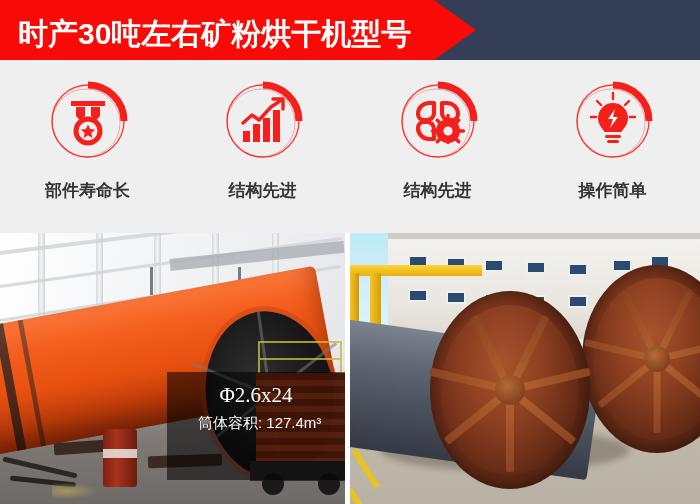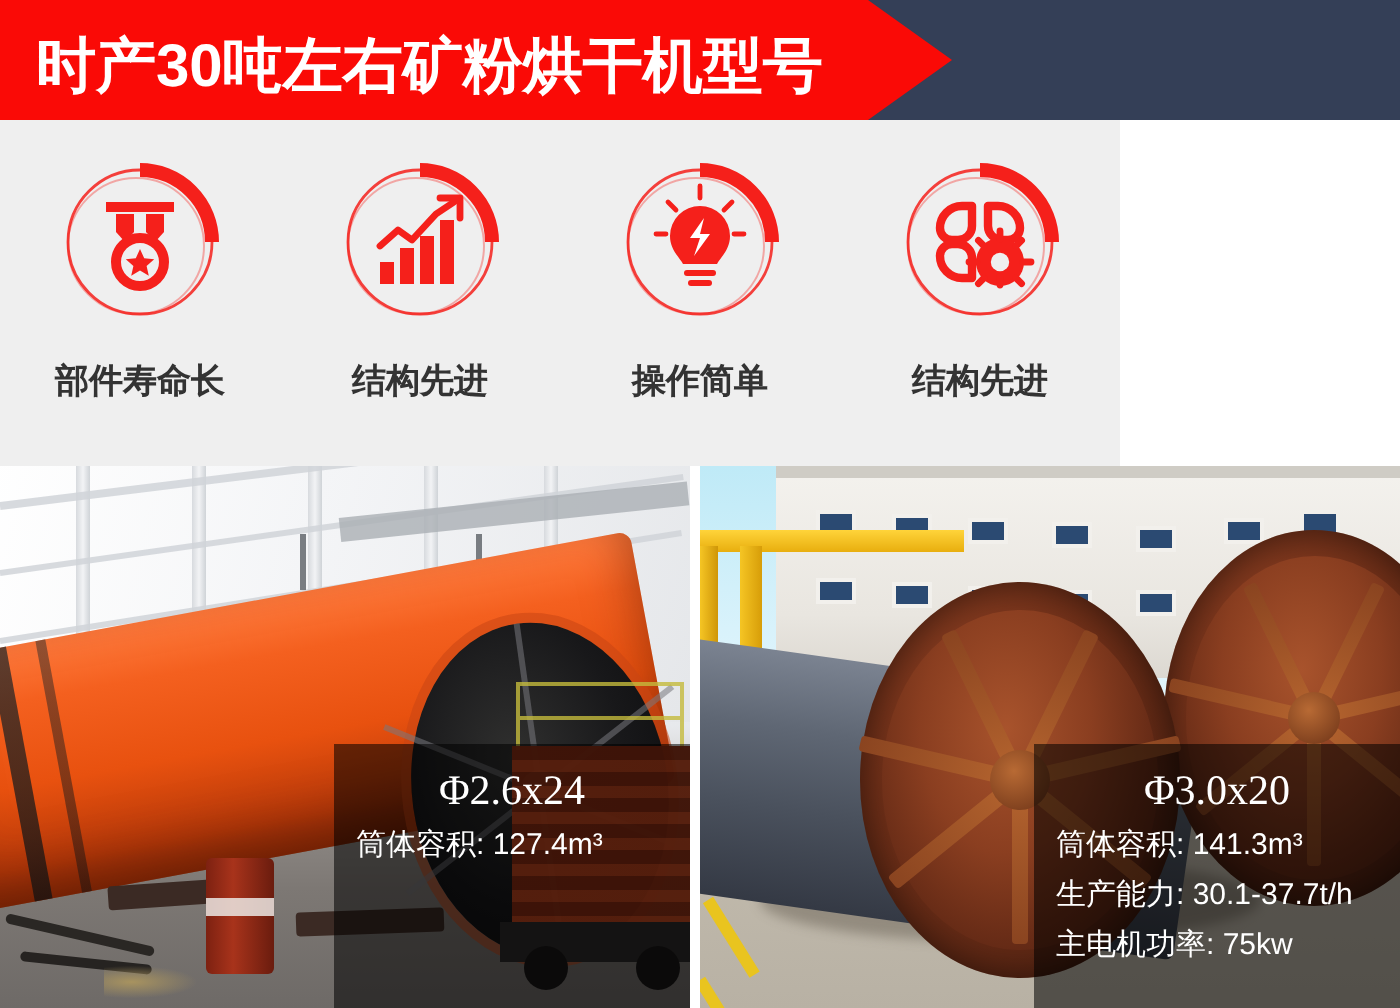--- a/index.html
+++ b/index.html
@@ -27,21 +27,21 @@
     font-size: 30px;
     font-weight: bold;
     letter-spacing: 0px;
     padding-left: 18px;
     line-height: 60px;
     white-space: nowrap;
   }
 
   
   .features {
-    position: absolute; left: 0; top: 60px; width: 560px; height: 173px;
+    position: absolute; left: 0; top: 60px; width: 700px; height: 173px;
     background: #efefef;
     display: flex;
   }
   .feature {
     flex: 1 1 0;
     display: flex; flex-direction: column; align-items: center;
     padding-top: 19px;
   }
   .feature-badge {
     position: relative;
@@ -269,35 +269,36 @@
     border-radius: 3px;
   }
 
   
   .spec {
     position: absolute;
     background: rgba(0,0,0,0.55);
     padding: 8px 0 10px 0;
     color: #ffffff;
   }
-  .spec-left  { left: 167px; top: 139px; width: 178px; height: 132px; }
+  .spec-left  { left: 167px; top: 139px; width: 178px; height: 108px; }
   .spec-right { left: 167px; top: 139px; width: 183px; height: 132px; }
   .spec-model {
     text-align: center;
     font-size: 21px;
     font-family: "Liberation Serif", "DejaVu Serif", serif;
     line-height: 30px;
     white-space: nowrap;
   }
   .spec-line {
     font-size: 15px;
     line-height: 25px;
     padding-left: 11px;
     white-space: nowrap;
     font-weight: 500;
+    margin-left: 20px;
   }
 </style>
 </head>
 <body>
 
 <div id="page">
 
   <div class="header-band">
     <div class="header-ribbon">
       <div class="header-title">时产30吨左右矿粉烘干机型号</div>
@@ -330,36 +331,20 @@
           <path d="M42 6 A36 36 0 0 1 78 42" fill="none" stroke="#f5201b" stroke-width="7" stroke-linecap="butt"></path>
           <rect x="22" y="52" width="7" height="11" fill="#f5201b"></rect>
           <rect x="32" y="45" width="7" height="18" fill="#f5201b"></rect>
           <rect x="42" y="39" width="7" height="24" fill="#f5201b"></rect>
           <rect x="52" y="31" width="7" height="32" fill="#f5201b"></rect>
           <path d="M22 44 L31 36 L38 41 L50 28 L59 22" fill="none" stroke="#f5201b" stroke-width="3.4" stroke-linejoin="round" stroke-linecap="round"></path>
           <path d="M52 20 h10 v10" fill="none" stroke="#f5201b" stroke-width="3.4" stroke-linecap="round" stroke-linejoin="round"></path>
         </svg>
       </div>
       <div class="feature-label">结构先进</div>
-    </div>
-
-    <div class="feature">
-      <div class="feature-badge">
-        <svg viewBox="0 0 84 84">
-          <circle cx="42" cy="42" r="36" fill="none" stroke="#f5201b" stroke-width="1.4" opacity="0.85"></circle>
-          <circle cx="40" cy="44" r="34" fill="none" stroke="#f5201b" stroke-width="1" opacity="0.35"></circle>
-          <path d="M42 6 A36 36 0 0 1 78 42" fill="none" stroke="#f5201b" stroke-width="7" stroke-linecap="butt"></path>
-          <path d="M42 24 a15 15 0 0 1 15 15 c0 7 -5 11 -6.5 14 h-17 c-1.5 -3 -6.5 -7 -6.5 -14 a15 15 0 0 1 15 -15 z" fill="#f5201b"></path>
-          <rect x="34" y="56" width="16" height="3" rx="1.5" fill="#f5201b"></rect>
-          <rect x="36" y="61" width="12" height="3" rx="1.5" fill="#f5201b"></rect>
-          <path d="M42 14 v6 M26 22 l4 4 M58 22 l-4 4 M20 38 h5 M64 38 h-5" stroke="#f5201b" stroke-width="2.4" stroke-linecap="round"></path>
-          <path d="M44 30 l-7 10 h5 l-3 9 8 -11 h-5 z" fill="#ffffff"></path>
-        </svg>
-      </div>
-      <div class="feature-label">操作简单</div>
     </div>
 
     <div class="feature">
       <div class="feature-badge">
         <svg viewBox="0 0 84 84">
           <circle cx="42" cy="42" r="36" fill="none" stroke="#f5201b" stroke-width="1.4" opacity="0.85"></circle>
           <circle cx="40" cy="44" r="34" fill="none" stroke="#f5201b" stroke-width="1" opacity="0.35"></circle>
           <path d="M42 6 A36 36 0 0 1 78 42" fill="none" stroke="#f5201b" stroke-width="7" stroke-linecap="butt"></path>
           <path d="M38 24 v10 a7 7 0 0 1 -7 7 h-3 a6 6 0 0 1 -6 -6 a11 11 0 0 1 11 -11 z" fill="none" stroke="#f5201b" stroke-width="4.2" stroke-linejoin="round"></path>
           <path d="M46 24 v10 a7 7 0 0 0 7 7 h3 a6 6 0 0 0 6 -6 a11 11 0 0 0 -11 -11 z" fill="none" stroke="#f5201b" stroke-width="4.2" stroke-linejoin="round"></path>
@@ -369,20 +354,36 @@
           </g>
           <circle cx="52" cy="52" r="4.6" fill="#efefef"></circle>
           <g stroke="#f5201b" stroke-width="3.4" stroke-linecap="round">
             <path d="M52 36.5 v4 M52 63.5 v-4 M36.5 52 h4 M67.5 52 h-4 M41.2 41.2 l2.8 2.8 M62.8 62.8 l-2.8 -2.8 M41.2 62.8 l2.8 -2.8 M62.8 41.2 l-2.8 2.8"></path>
           </g>
         </svg>
       </div>
       <div class="feature-label">结构先进</div>
     </div>
 
+    <div class="feature">
+      <div class="feature-badge">
+        <svg viewBox="0 0 84 84">
+          <circle cx="42" cy="42" r="36" fill="none" stroke="#f5201b" stroke-width="1.4" opacity="0.85"></circle>
+          <circle cx="40" cy="44" r="34" fill="none" stroke="#f5201b" stroke-width="1" opacity="0.35"></circle>
+          <path d="M42 6 A36 36 0 0 1 78 42" fill="none" stroke="#f5201b" stroke-width="7" stroke-linecap="butt"></path>
+          <path d="M42 24 a15 15 0 0 1 15 15 c0 7 -5 11 -6.5 14 h-17 c-1.5 -3 -6.5 -7 -6.5 -14 a15 15 0 0 1 15 -15 z" fill="#f5201b"></path>
+          <rect x="34" y="56" width="16" height="3" rx="1.5" fill="#f5201b"></rect>
+          <rect x="36" y="61" width="12" height="3" rx="1.5" fill="#f5201b"></rect>
+          <path d="M42 14 v6 M26 22 l4 4 M58 22 l-4 4 M20 38 h5 M64 38 h-5" stroke="#f5201b" stroke-width="2.4" stroke-linecap="round"></path>
+          <path d="M44 30 l-7 10 h5 l-3 9 8 -11 h-5 z" fill="#ffffff"></path>
+        </svg>
+      </div>
+      <div class="feature-label">操作简单</div>
+    </div>
+
   </div>
 
   <div class="photos">
 
     <div class="photo photo-left">
       <div class="scene">
         <div class="l-sky"></div>
         <div class="l-wall"></div>
 
         <div class="l-col" style="left:38px;"></div>
@@ -496,22 +497,16 @@
             <div class="r-sp" style="width:8px;height:82px;transform:translate(-50%,0) rotate(103deg);"></div>
             <div class="r-sp" style="width:8px;height:82px;transform:translate(-50%,0) rotate(154deg);"></div>
             <div class="r-sp" style="width:8px;height:82px;transform:translate(-50%,0) rotate(206deg);"></div>
             <div class="r-sp" style="width:8px;height:82px;transform:translate(-50%,0) rotate(257deg);"></div>
             <div class="r-sp" style="width:8px;height:82px;transform:translate(-50%,0) rotate(309deg);"></div>
             <div class="r-hub2" style="width:30px;height:30px;"></div>
           </div>
         </div>
       </div>
 
-      <div class="spec spec-right">
-        <div class="spec-model">Φ3.0x20</div>
-        <div class="spec-line">筒体容积: 141.3m³</div>
-        <div class="spec-line">生产能力: 30.1-37.7t/h</div>
-        <div class="spec-line">主电机功率: 75kw</div>
-      </div>
     </div>
 
   </div>
 </div>
 
 </body></html>

